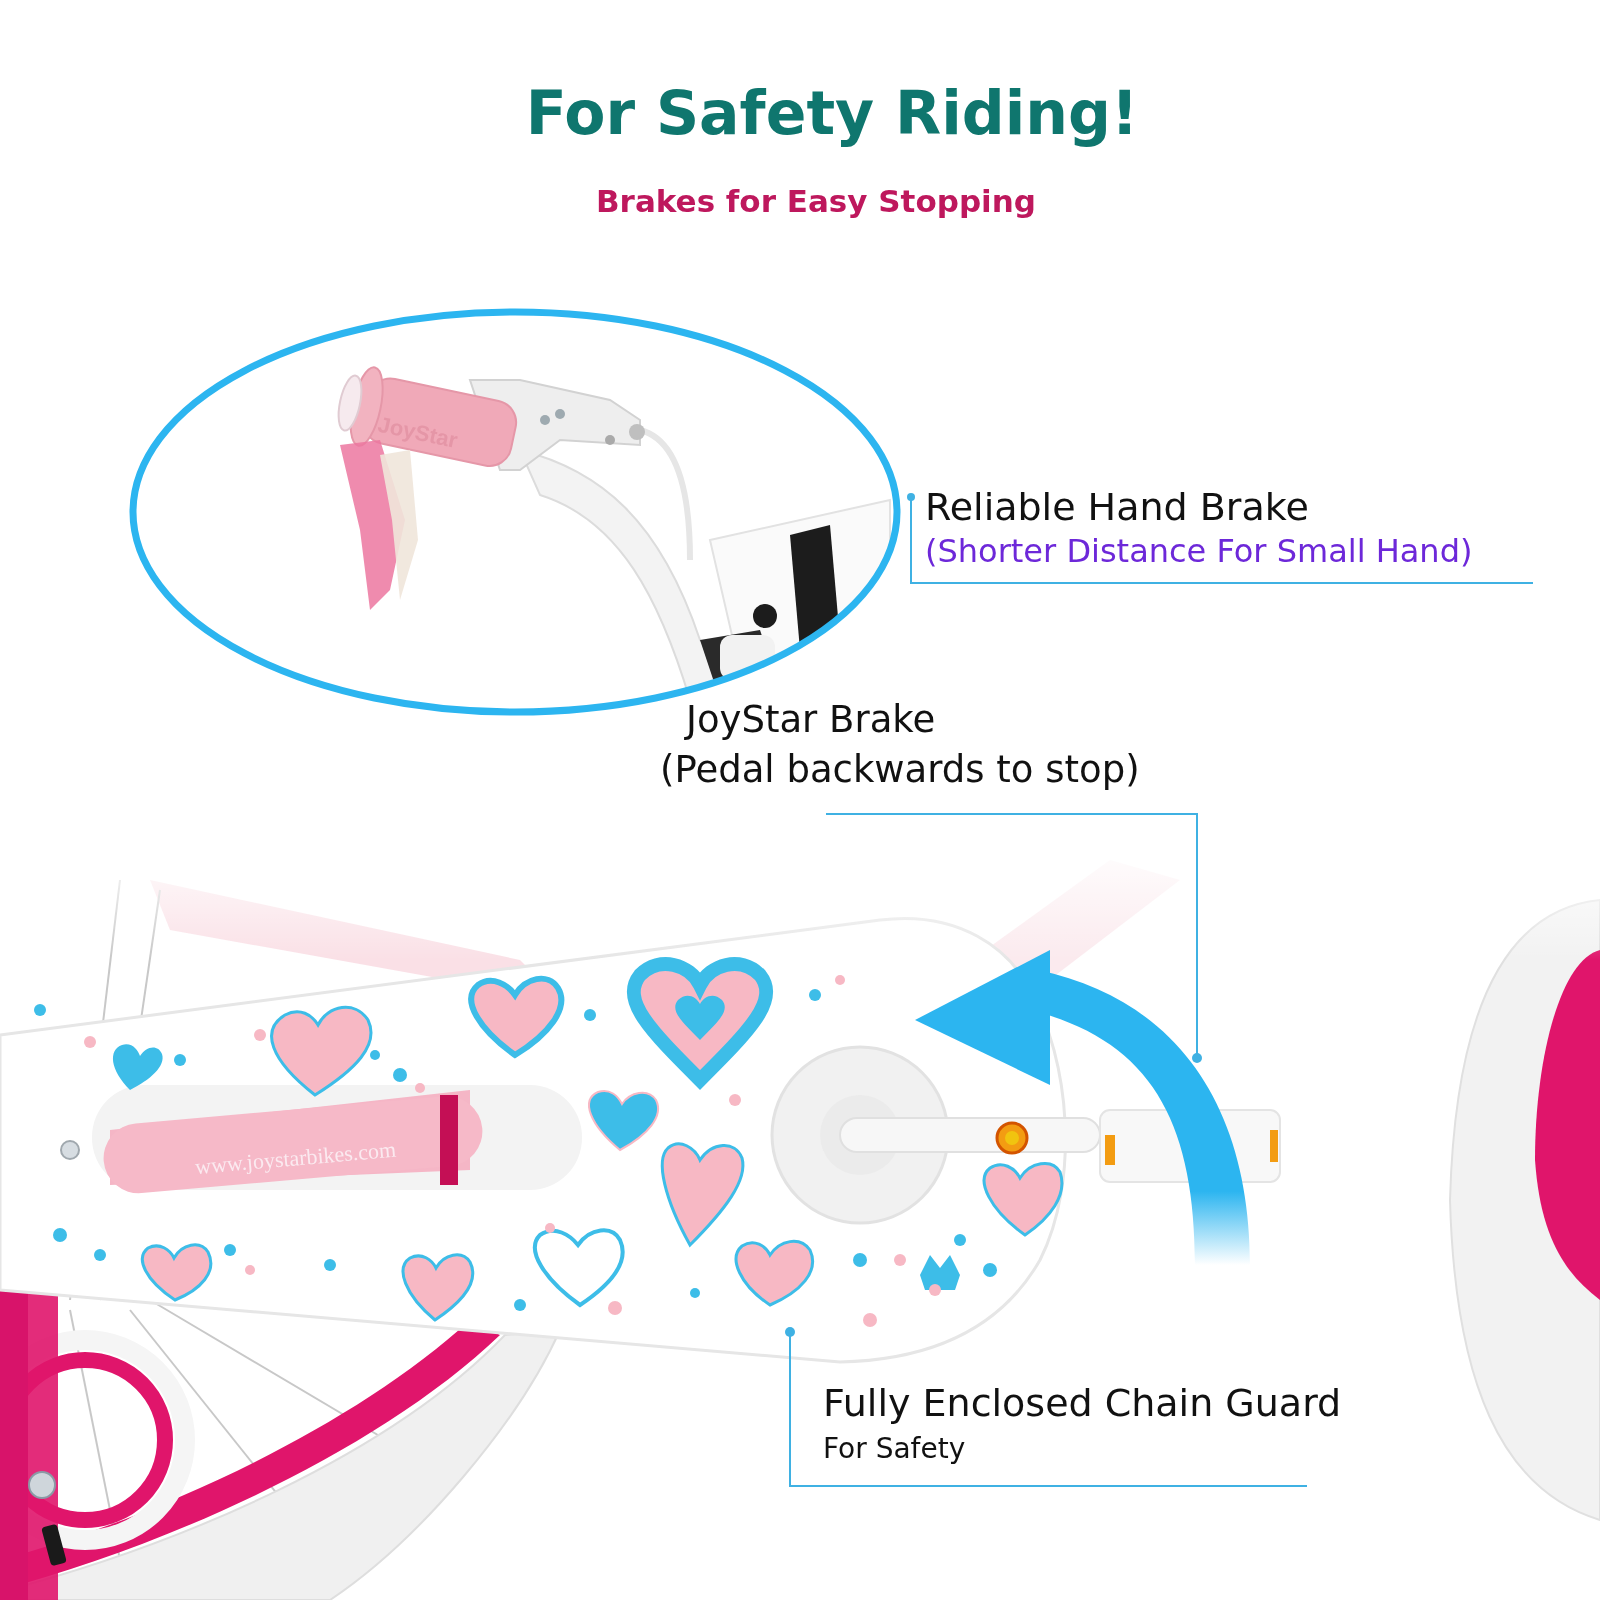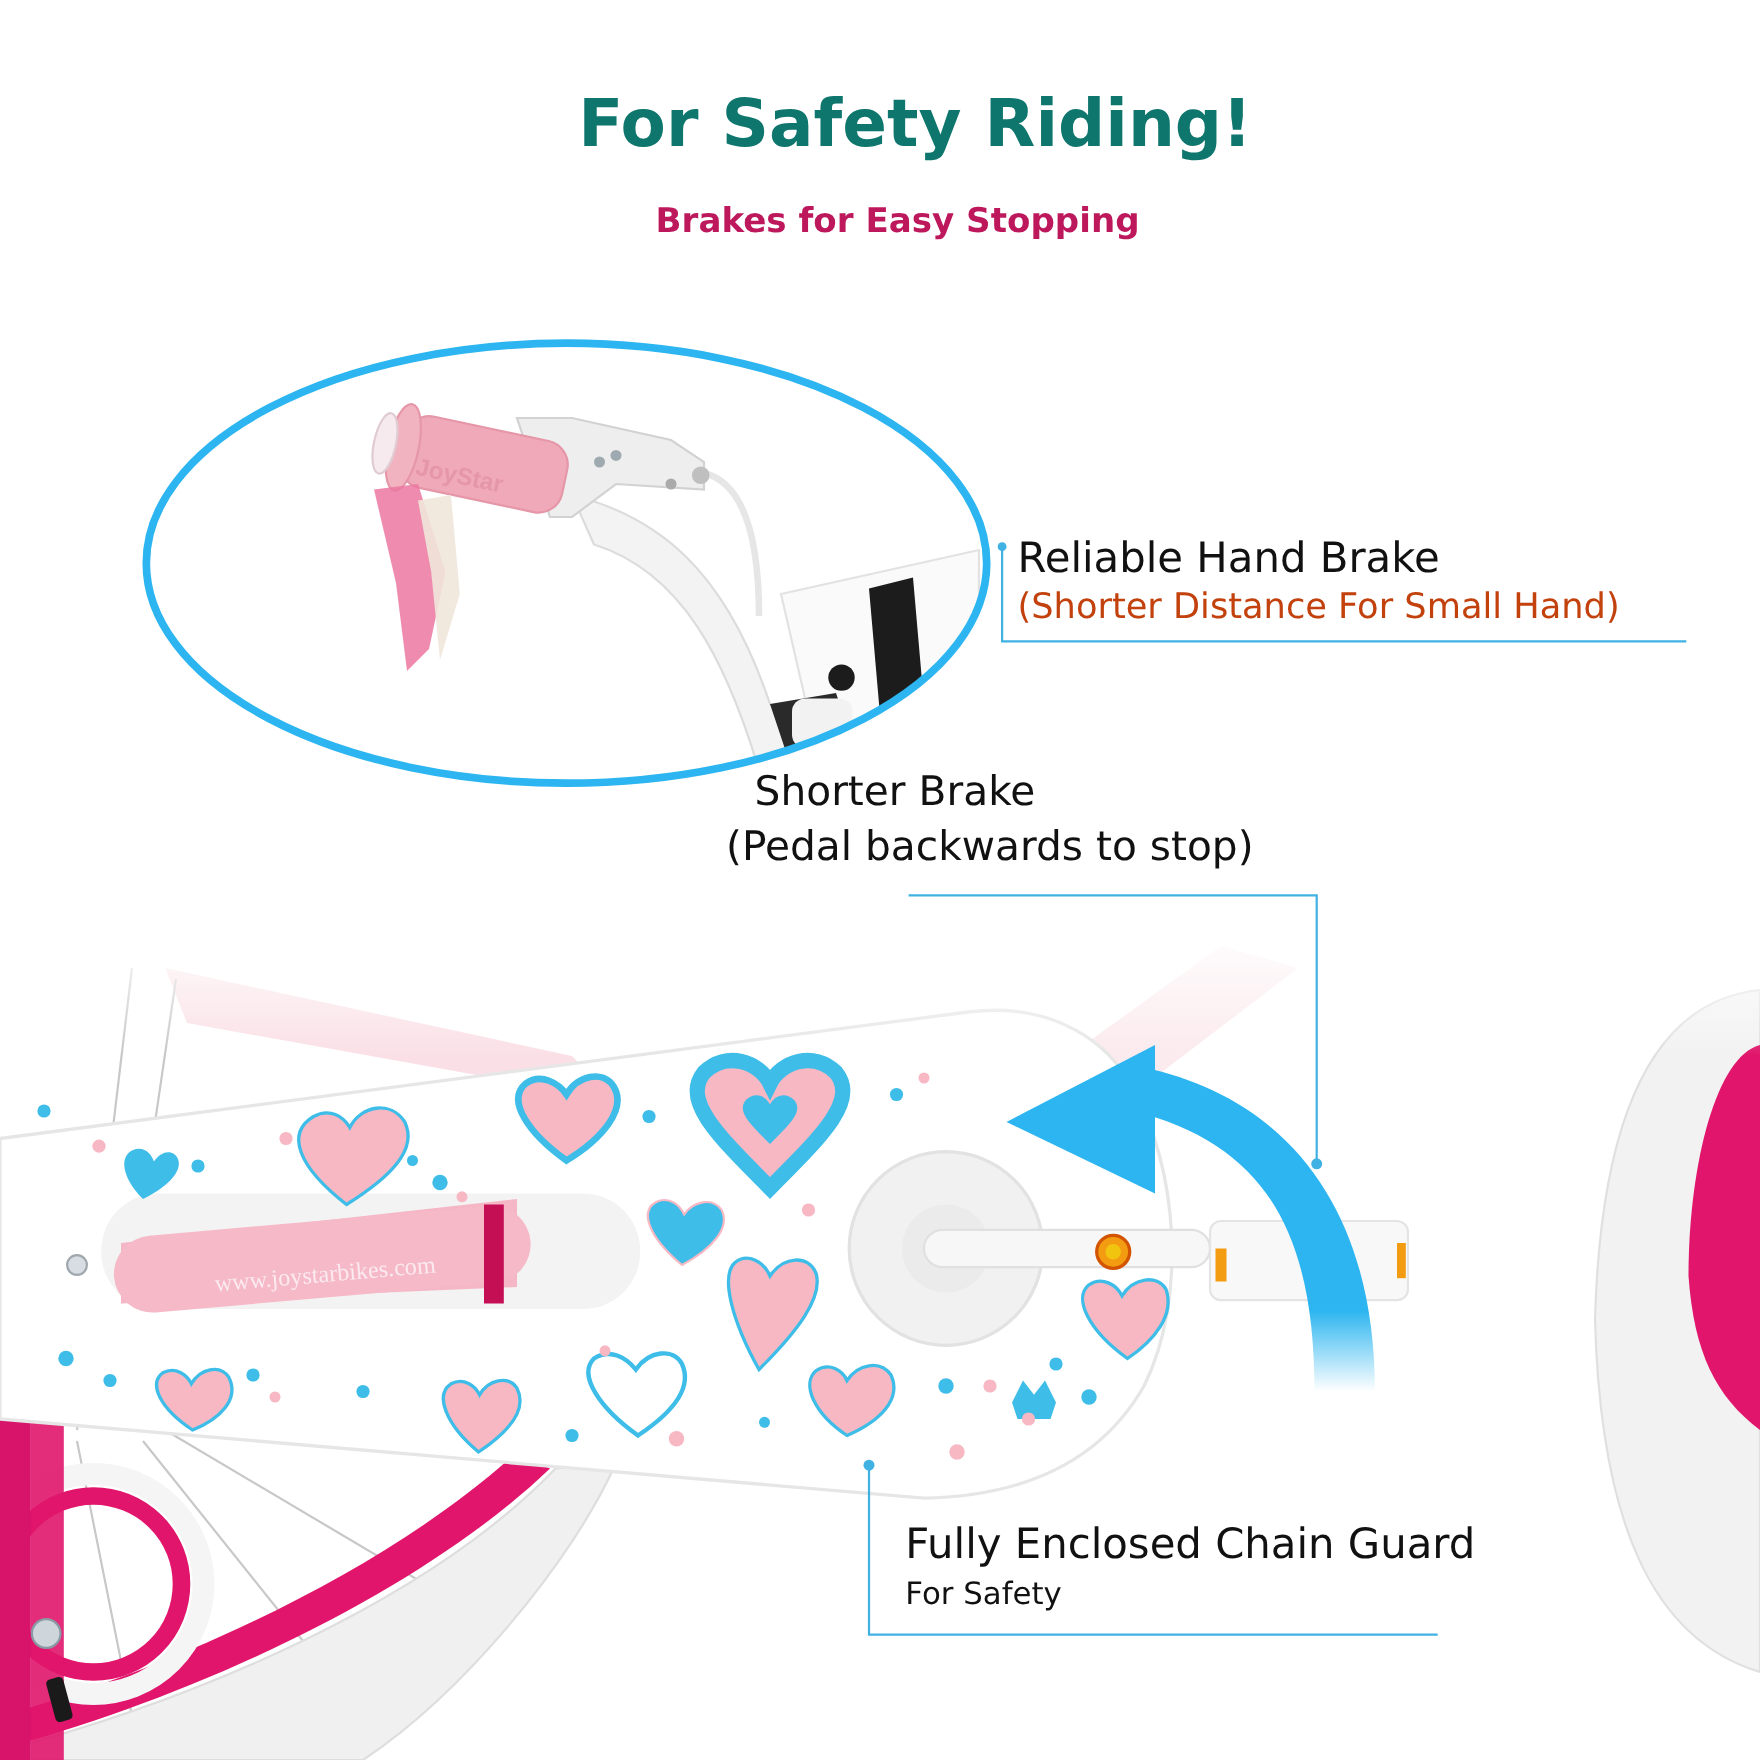--- a/index.html
+++ b/index.html
@@ -4,21 +4,21 @@
 <style>
   html, body { margin:0; padding:0; background:#ffffff; }
   body { width:1600px; height:1600px; position:relative; overflow:hidden;
          font-family:"DejaVu Sans", "Liberation Sans", sans-serif; }
   .abs { position:absolute; }
   #title { left:0; top:78px; width:1600px; text-align:center; font-size:60px; font-weight:bold;
            color:#0f766e; letter-spacing:0px;padding-left:32px; }
   #subtitle { left:0; top:183px; width:1600px; text-align:center; font-size:31px; font-weight:bold; color:#be185d;padding-left:16px; }
   .label-b { font-weight:normal; color:#111; }
   #hb-title { left:925px; top:485px; font-size:38px; }
-  #hb-sub { left:925px; top:532px; font-size:32px; color:#c2410c; font-weight:normal; }
+  #hb-sub { left:925px; top:532px; font-size:32px; color:#6d28d9; font-weight:normal; }
   #cb-title { left:686px; top:698px; font-size:37px; }
   #cb-sub { left:660px; top:748px; font-size:37px; }
   #cg-1 { left:823px; top:1381px; font-size:38px; }
   #cg-2 { left:823px; top:1432px; font-size:28px; }
   svg.layer { position:absolute; left:0; top:0; }
   .url { font-family:"Liberation Serif","DejaVu Serif",serif; }
 </style>
 </head>
 <body>
 
@@ -185,17 +185,17 @@
     <circle cx="790" cy="1332" r="5"></circle>
   </g>
 </svg>
 
 <div id="title" class="abs">For Safety Riding!</div>
 <div id="subtitle" class="abs">Brakes for Easy Stopping</div>
 
 <div id="hb-title" class="abs label-b">Reliable Hand Brake</div>
 <div id="hb-sub" class="abs">(Shorter Distance For Small Hand)</div>
 
-<div id="cb-title" class="abs label-b">Shorter Brake</div>
+<div id="cb-title" class="abs label-b">JoyStar Brake</div>
 <div id="cb-sub" class="abs label-b">(Pedal backwards to stop)</div>
 
 <div id="cg-1" class="abs label-b">Fully Enclosed Chain Guard</div>
 <div id="cg-2" class="abs label-b">For Safety</div>
 
 </body></html>

